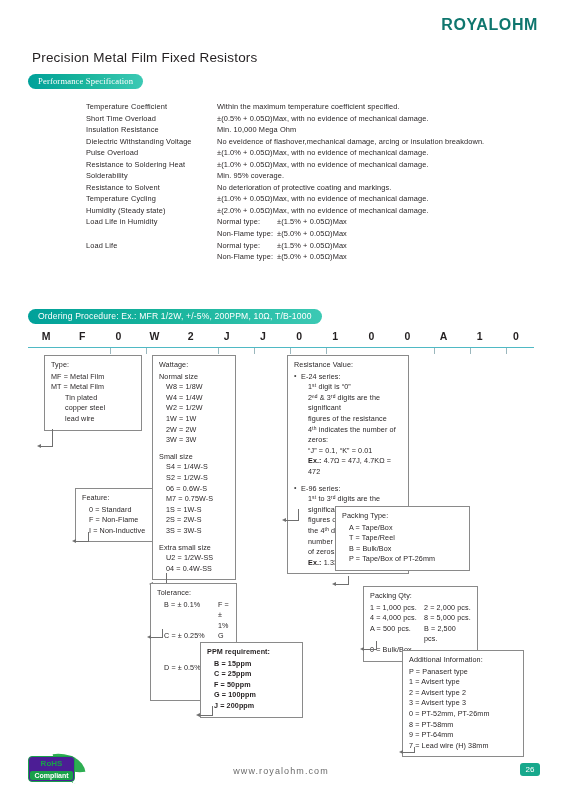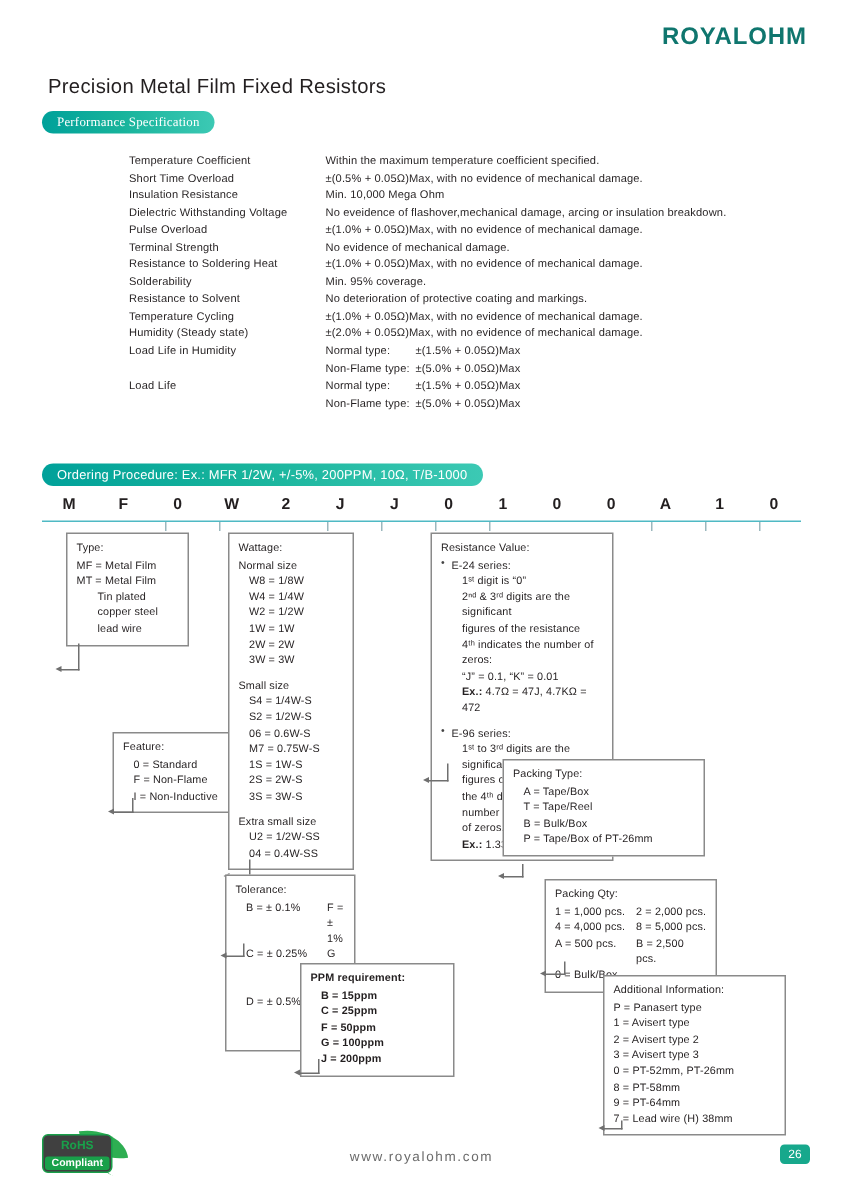--- a/index.html
+++ b/index.html
@@ -119,21 +119,21 @@
 
   
   .rohs {
     position: absolute; left: 28px; top: 752px;
     width: 62px; height: 34px;
   }
   .rohs-badge {
     position: absolute; left: 0; top: 4px;
     width: 47px; height: 26px;
     border: 1.4px solid #19a04a; border-radius: 4px;
-    background: #404040;
+    background: #4c1d95;
     display: flex; flex-direction: column; justify-content: center;
     align-items: center; gap: 3px;
   }
   .rohs-line1 {
     font-size: 8px; font-weight: bold; color: #19a04a; line-height: 9px;
   }
   .rohs-line2 {
     font-size: 7px; font-weight: bold; color: #ffffff; background: #19a04a;
     line-height: 9px; padding: 0 4px; border-radius: 2px;
   }
@@ -188,24 +188,20 @@
       <div class="spec-label">Insulation Resistance</div>
       <div class="spec-value">Min. 10,000 Mega Ohm</div>
     </div>
     <div class="spec-row">
       <div class="spec-label">Dielectric Withstanding Voltage</div>
       <div class="spec-value">No eveidence of flashover,mechanical damage, arcing or insulation breakdown.</div>
     </div>
     <div class="spec-row">
       <div class="spec-label">Pulse Overload</div>
       <div class="spec-value">±(1.0% + 0.05Ω)Max, with no evidence of mechanical damage.</div>
-    </div>
-    <div class="spec-row">
-      <div class="spec-label">Terminal Strength</div>
-      <div class="spec-value">No evidence of mechanical damage.</div>
     </div>
     <div class="spec-row">
       <div class="spec-label">Resistance to Soldering Heat</div>
       <div class="spec-value">±(1.0% + 0.05Ω)Max, with no evidence of mechanical damage.</div>
     </div>
     <div class="spec-row">
       <div class="spec-label">Solderability</div>
       <div class="spec-value">Min. 95% coverage.</div>
     </div>
     <div class="spec-row">
@@ -274,21 +270,21 @@
     <div class="tick" style="left:118px"></div>
     <div class="tick" style="left:190px"></div>
     <div class="tick" style="left:226px"></div>
     <div class="tick" style="left:262px"></div>
     <div class="tick" style="left:298px"></div>
     <div class="tick" style="left:406px"></div>
     <div class="tick" style="left:442px"></div>
     <div class="tick" style="left:478px"></div>
   </div>
 
-  <div class="dbox" style="left:44px; top:355px; width:82px;">
+  <div class="dbox" style="left:44px; top:355px; width:98px;">
     <div class="hd">Type:</div>
     <div>MF = Metal Film</div>
     <div>MT = Metal Film</div>
     <div class="ind2">Tin plated</div>
     <div class="ind2">copper steel</div>
     <div class="ind2">lead wire</div>
   </div>
   <div class="lead-v" style="left:52px; top:429px; height:18px;"></div>
   <div class="lead-h" style="left:40px; top:446px; width:13px;"></div>
   <div class="arrow-l" style="left:37px; top:444px;"></div>

